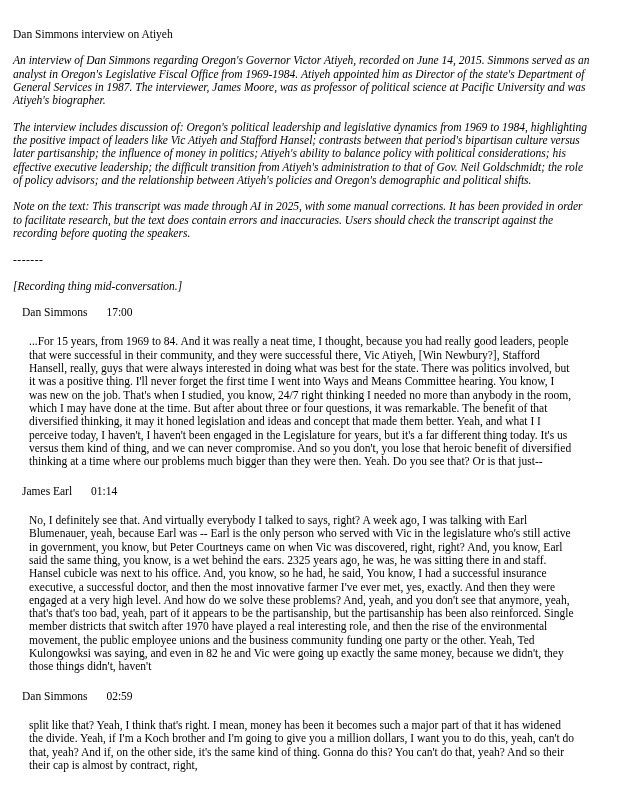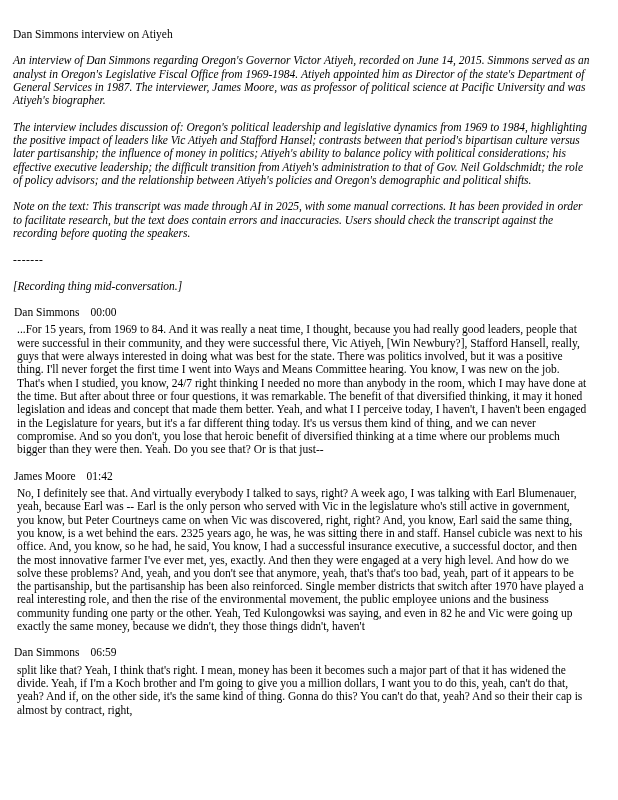--- a/index.html
+++ b/index.html
@@ -35,27 +35,27 @@
     margin: 0 0 13px 0;
     letter-spacing: 0.5px;
   }
   .turn {
     margin: 0 0 13px 0;
   }
   .speaker-line {
     margin: 0;
   }
   .speaker-name {
-    margin: 1px;
+    margin: 9px;
   }
   .speaker-timestamp {
     margin-left: 7px;
   }
   .turn-text {
-    margin: 4px;
+    margin: 16px;
     white-space: pre-wrap;
   }
 </style>
 </head>
 <body>
 
 <div class="page">
 
   <div class="title">Dan Simmons interview on Atiyeh</div>
 
@@ -65,34 +65,34 @@
 
   <div class="para">Note on the text: This transcript was made through AI in 2025, with some manual corrections. It has been provided in order to facilitate research, but the text does contain errors and inaccuracies. Users should check the transcript against the recording before quoting the speakers.</div>
 
   <div class="separator">-------</div>
 
   <div class="para">[Recording thing mid-conversation.]</div>
 
   <div class="turn">
     <div class="speaker-line">
       <span class="speaker-name">Dan Simmons</span>
-      <span class="speaker-timestamp">00:00</span>
+      <span class="speaker-timestamp">17:00</span>
     </div>
     <div class="turn-text">...For 15 years, from 1969 to 84. And it was really a neat time, I thought, because you had really good leaders, people that were successful in their community, and they were successful there, Vic Atiyeh, [Win Newbury?], Stafford Hansell, really, guys that were always interested in doing what was best for the state. There was politics involved, but it was a positive thing. I'll never forget the first time I went into Ways and Means Committee hearing. You know, I was new on the job. That's when I studied, you know, 24/7 right thinking I needed no more than anybody in the room, which I may have done at the time. But after about three or four questions, it was remarkable. The benefit of that diversified thinking, it may it honed legislation and ideas and concept that made them better. Yeah, and what I I perceive today, I haven't, I haven't been engaged in the Legislature for years, but it's a far different thing today. It's us versus them kind of thing, and we can never compromise. And so you don't, you lose that heroic benefit of diversified thinking at a time where our problems much bigger than they were then. Yeah. Do you see that? Or is that just--</div>
   </div>
 
   <div class="turn">
     <div class="speaker-line">
-      <span class="speaker-name">James Moore</span>
-      <span class="speaker-timestamp">01:42</span>
+      <span class="speaker-name">James Earl</span>
+      <span class="speaker-timestamp">01:14</span>
     </div>
     <div class="turn-text">No, I definitely see that. And virtually everybody I talked to says, right? A week ago, I was talking with Earl Blumenauer, yeah, because Earl was -- Earl is the only person who served with Vic in the legislature who's still active in government, you know, but Peter Courtneys came on when Vic was discovered, right, right? And, you know, Earl said the same thing, you know, is a wet behind the ears. 2325 years ago, he was, he was sitting there in and staff. Hansel cubicle was next to his office. And, you know, so he had, he said, You know, I had a successful insurance executive, a successful doctor, and then the most innovative farmer I've ever met, yes, exactly. And then they were engaged at a very high level. And how do we solve these problems? And, yeah, and you don't see that anymore, yeah, that's that's too bad, yeah, part of it appears to be the partisanship, but the partisanship has been also reinforced. Single member districts that switch after 1970 have played a real interesting role, and then the rise of the environmental movement, the public employee unions and the business community funding one party or the other. Yeah, Ted Kulongowksi was saying, and even in 82 he and Vic were going up exactly the same money, because we didn't, they those things didn't, haven't</div>
   </div>
 
   <div class="turn">
     <div class="speaker-line">
       <span class="speaker-name">Dan Simmons</span>
-      <span class="speaker-timestamp">06:59</span>
+      <span class="speaker-timestamp">02:59</span>
     </div>
     <div class="turn-text">split like that? Yeah, I think that's right. I mean, money has been it becomes such a major part of that it has widened the divide. Yeah, if I'm a Koch brother and I'm going to give you a million dollars, I want you to do this, yeah, can't do that, yeah? And if, on the other side, it's the same kind of thing. Gonna do this? You can't do that, yeah? And so their their cap is almost by contract, right,</div>
   </div>
 
 </div>
 
 </body></html>

